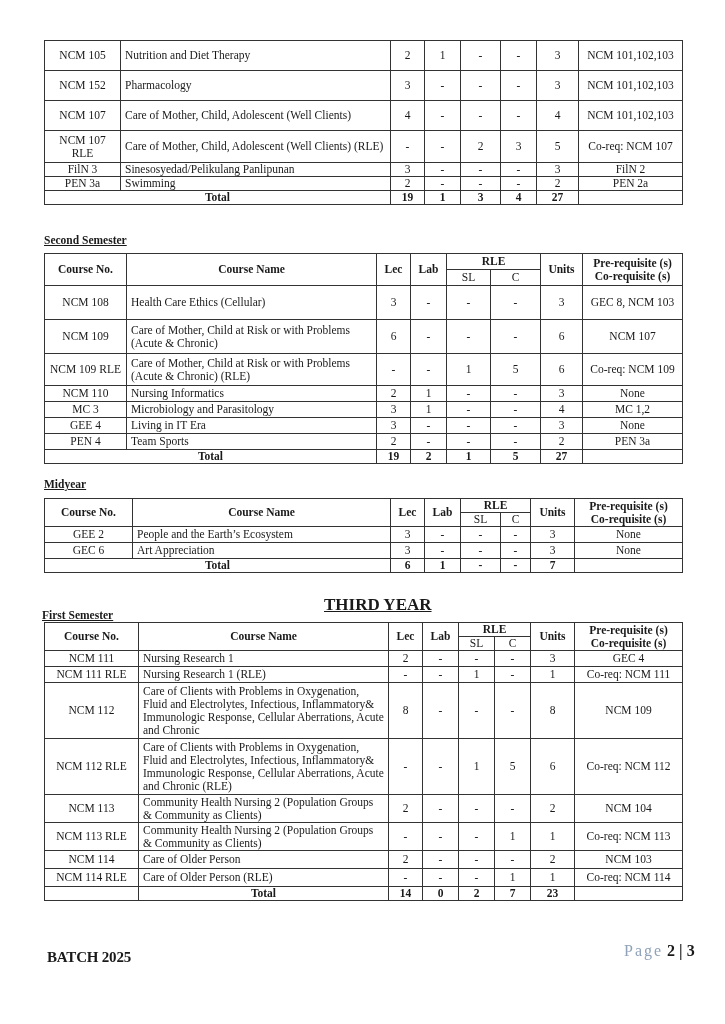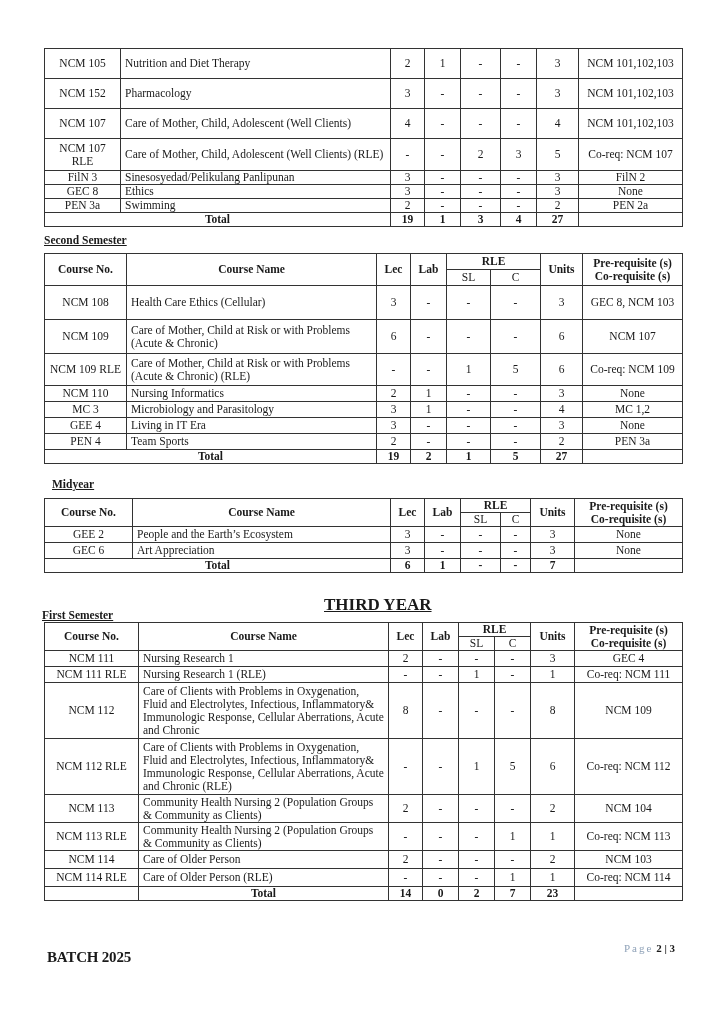--- a/index.html
+++ b/index.html
@@ -9,28 +9,28 @@
   }
   table { border-collapse: collapse; position: absolute; table-layout: fixed; font-size: 11.5px; }
   td, th { border: 1px solid #333; padding: 0 4px; line-height: 13px; }
   th { font-weight: bold; text-align: center; }
   td.c { text-align: center; }
   td.l { text-align: left; }
   tr.total td { font-weight: bold; text-align: center; }
   .sec-label { font-weight: bold; font-size: 11.5px; text-decoration: underline; position: absolute; }
   .year-title { font-weight: bold; font-size: 17px; text-decoration: underline; position: absolute; }
   .footer-batch { position: absolute; font-weight: bold; font-size: 15px; letter-spacing: -0.2px; }
-  .footer-page { position: absolute; font-size: 11px; }
+  .footer-page { position: absolute; font-size: 16px; }
   .footer-page .pg-word { color: #8fa2b8; letter-spacing: 2px; }
   .footer-page .pg-num { font-weight: bold; color: #1a1a1a; }
 </style>
 </head>
 <body>
 
-<table style="left:44px; top:48px; width:638px;border-radius:17px;">
+<table style="left:44px; top:40px; width:638px;border-radius:17px;">
   <colgroup>
     <col style="width:76px">
       <col style="width:270px">
       <col style="width:34px">
       <col style="width:36px">
       <col style="width:40px">
       <col style="width:36px">
       <col style="width:42px">
       <col style="width:104px">
   </colgroup>
@@ -77,30 +77,20 @@
       </tr>
       <tr style="height: 14px;">
         <td class="c">FilN 3</td>
         <td class="l">Sinesosyedad/Pelikulang Panlipunan</td>
         <td class="c">3</td>
         <td class="c">-</td>
         <td class="c">-</td>
         <td class="c">-</td>
         <td class="c">3</td>
         <td class="c">FilN 2</td>
-      </tr>
-      <tr style="height: 14px;">
-        <td class="c">GEC 8</td>
-        <td class="l">Ethics</td>
-        <td class="c">3</td>
-        <td class="c">-</td>
-        <td class="c">-</td>
-        <td class="c">-</td>
-        <td class="c">3</td>
-        <td class="c">None</td>
       </tr>
       <tr style="height: 14px;">
         <td class="c">PEN 3a</td>
         <td class="l">Swimming</td>
         <td class="c">2</td>
         <td class="c">-</td>
         <td class="c">-</td>
         <td class="c">-</td>
         <td class="c">2</td>
         <td class="c">PEN 2a</td>
@@ -220,21 +210,21 @@
         <td>19</td>
         <td>2</td>
         <td>1</td>
         <td>5</td>
         <td>27</td>
         <td></td>
       </tr>
     </tbody>
 </table>
 
-<div class="sec-label" style="left:44px; top:478px;margin-left:8px;">Midyear</div>
+<div class="sec-label" style="left:44px; top:478px;">Midyear</div>
 <table style="left:44px; top:498px; width:638px;">
   <colgroup>
     <col style="width:88px">
       <col style="width:258px">
       <col style="width:34px">
       <col style="width:36px">
       <col style="width:40px">
       <col style="width:30px">
       <col style="width:44px">
       <col style="width:108px">

